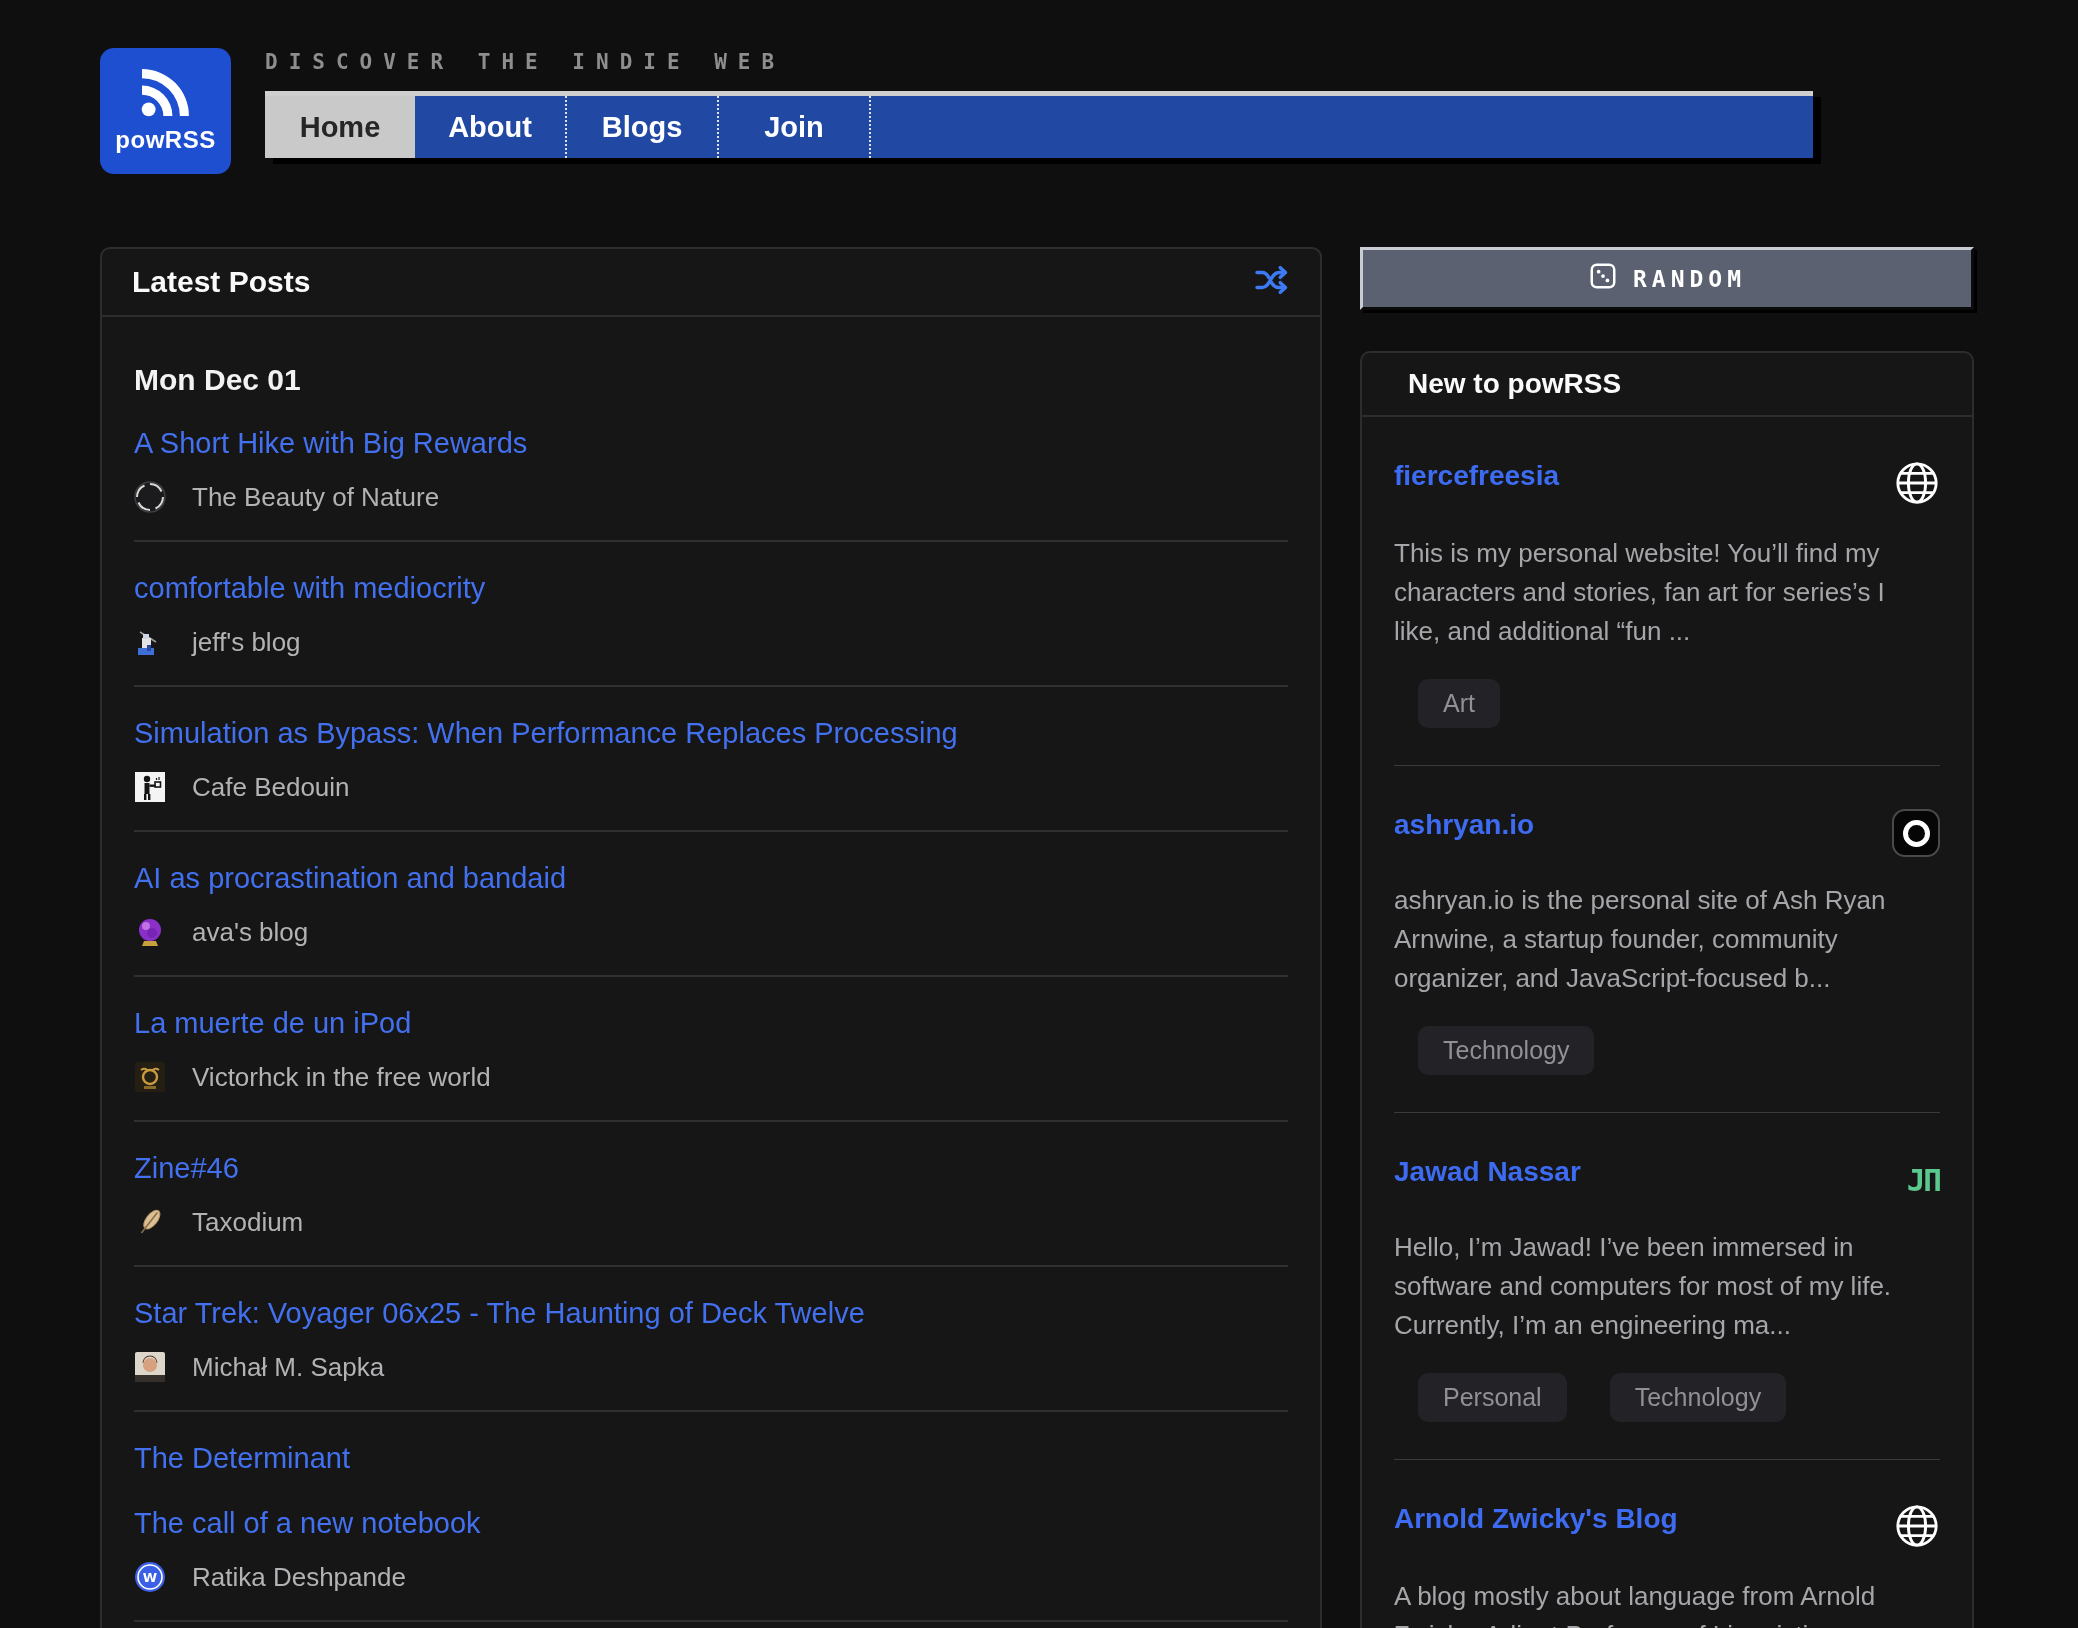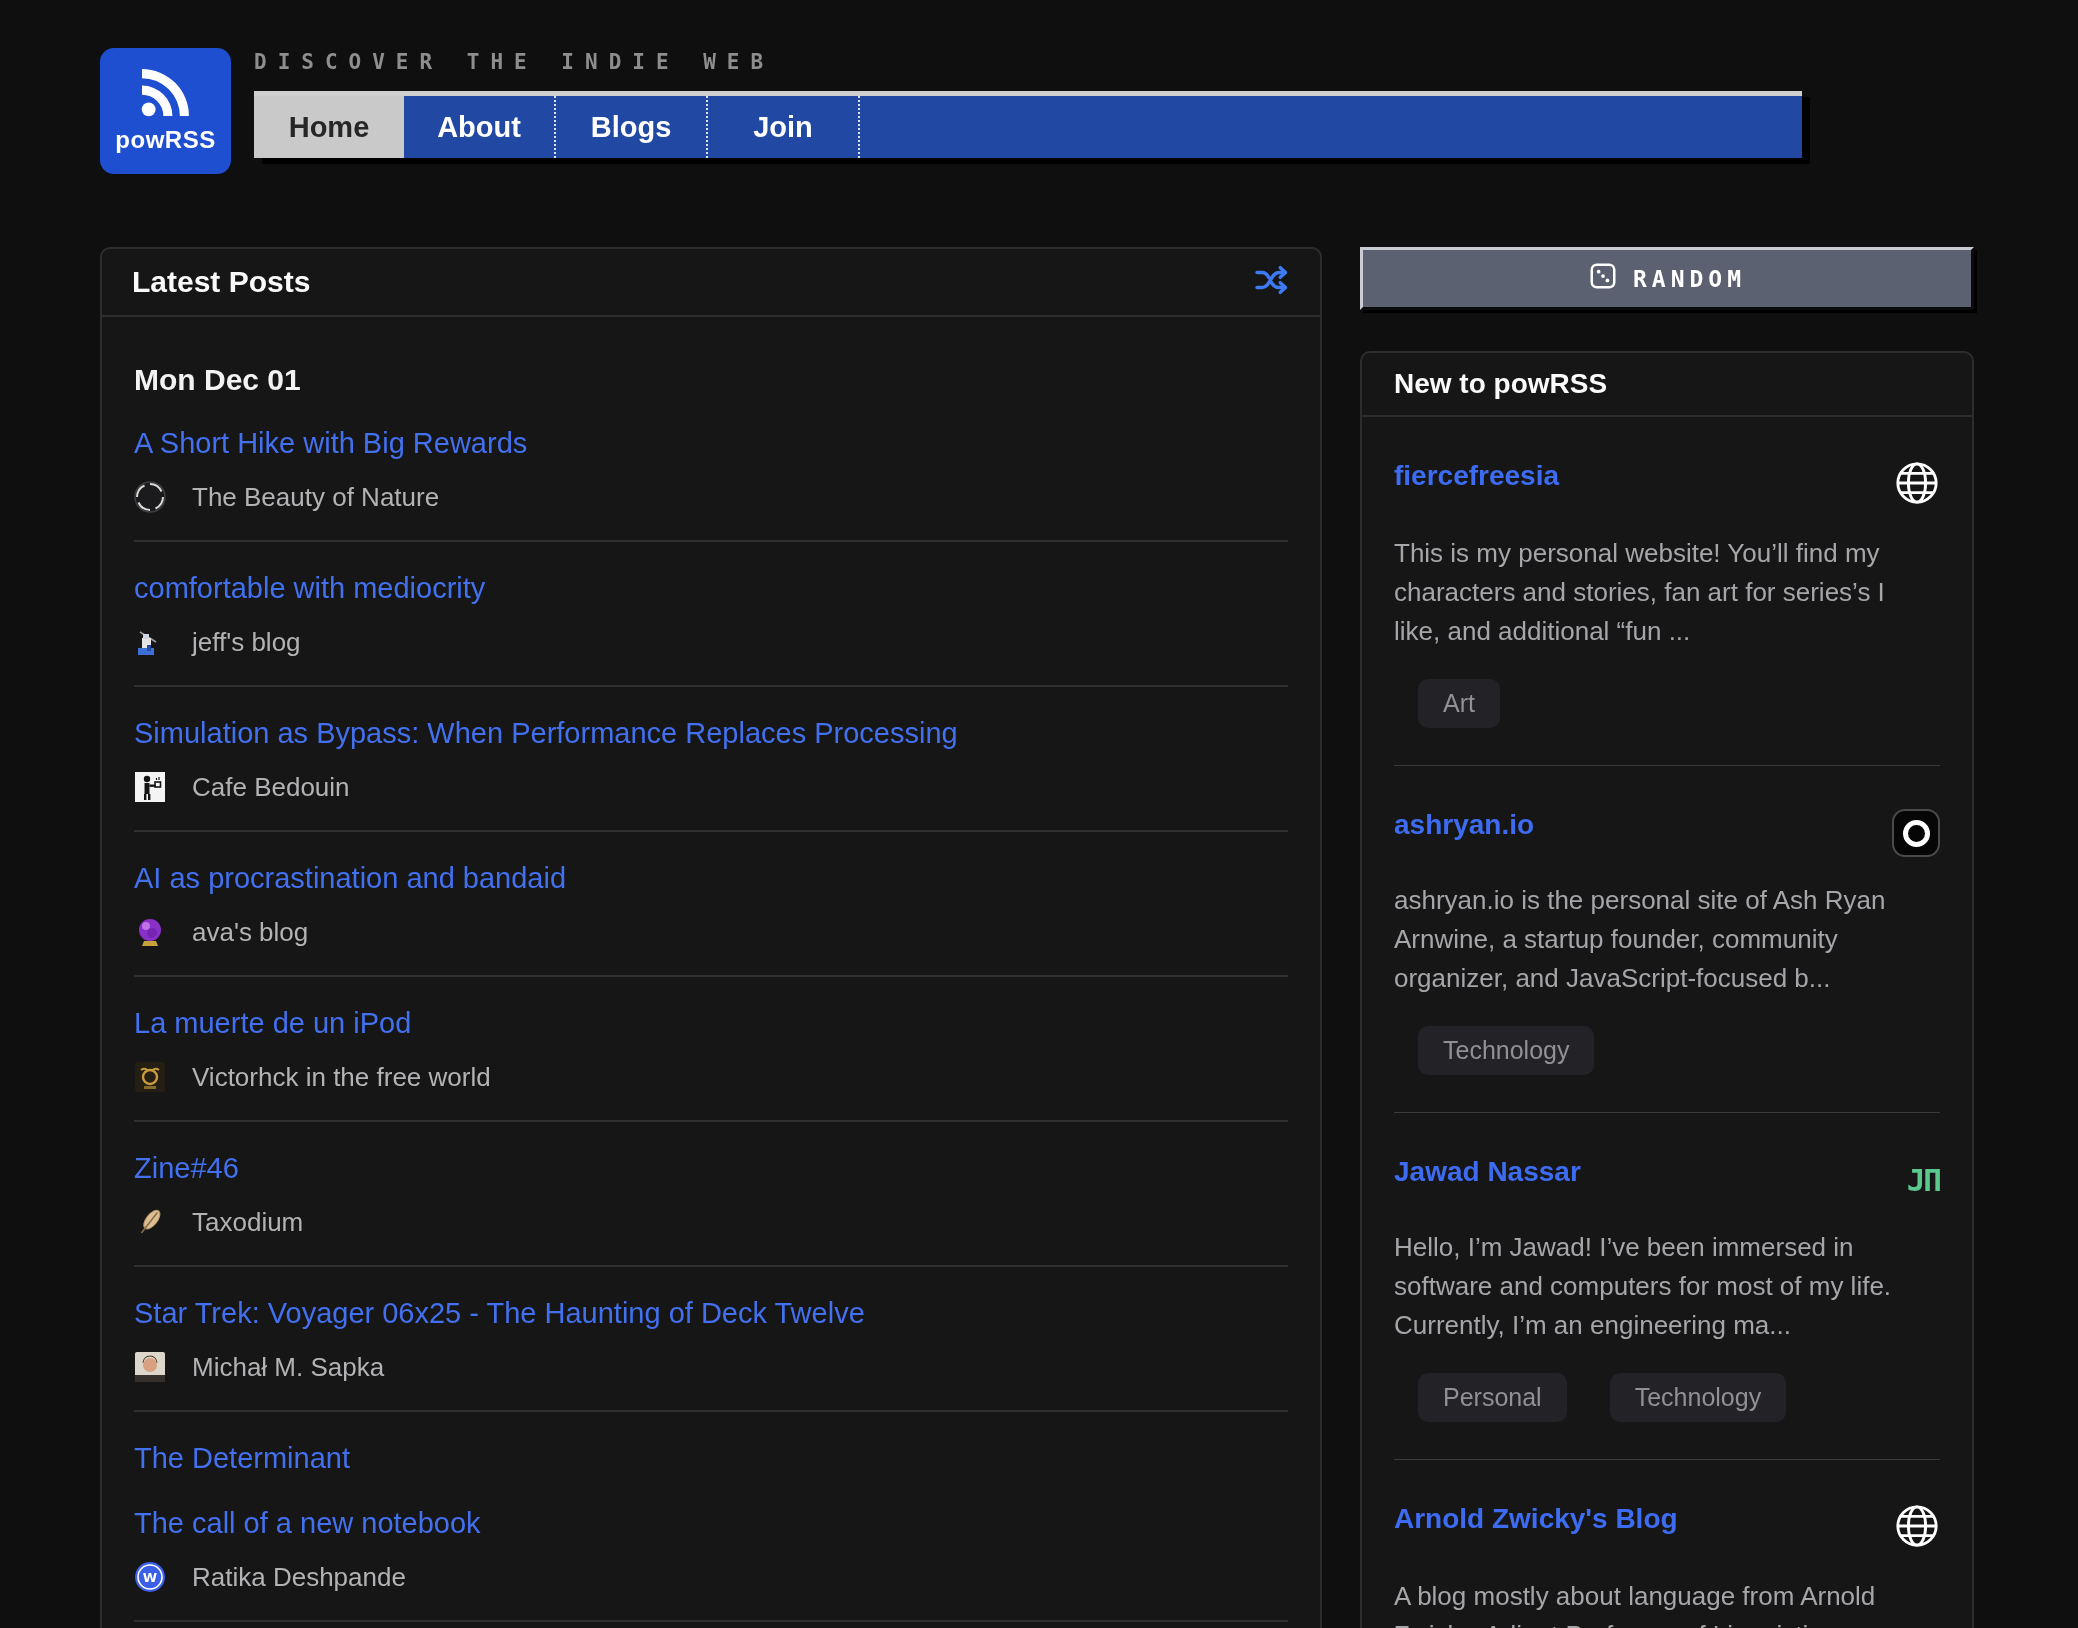--- a/index.html
+++ b/index.html
@@ -14,21 +14,21 @@
 
   
   .header { display:flex; align-items:flex-start; }
   .logo {
     width:131px; height:126px; background:#1e4fd1; border-radius:14px;
     display:flex; flex-direction:column; align-items:center; justify-content:flex-end;
     padding-bottom:20px; flex:none;
   }
   .logo svg { display:block; margin-bottom:2px; }
   .logo-text { color:#fff; font-size:24px; font-weight:bold; letter-spacing:.5px; }
-  .header-right { margin-left:23px; flex:1; }
+  .header-right { margin-left:34px; flex:1; }
   .tagline {
     font-family:"DejaVu Sans Mono", monospace;
     font-weight:bold; font-size:21px; letter-spacing:11px; color:#8e8e8e;
     margin-top:2px; white-space:nowrap;
   }
   .navbar {
     margin-top:17px; width:1548px;
     border-top:5px solid #cfcfcf;
     background:#2148a3; height:67px;
     display:flex; box-shadow:8px 6px 0 #000;
@@ -71,21 +71,21 @@
   .retro-btn {
     flex:1; height:63px; background:#5b6170;
     border-style:solid; border-width:3px;
     border-color:#c9ccd2 #0b0b0b #0b0b0b #c9ccd2;
     box-shadow:3px 3px 0 #000;
     color:#fff; font-family:"DejaVu Sans Mono", monospace; font-weight:bold;
     font-size:23px; letter-spacing:5px;
     display:flex; align-items:center; justify-content:center; gap:15px; cursor:pointer;
   }
   .side-panel { margin-top:41px; }
-  .side-head { padding:15px 32px; border-bottom:2px solid #2d2d2f; }
+  .side-head { padding:15px 46px; border-bottom:2px solid #2d2d2f; }
   .side-title { font-size:28px; font-weight:bold; color:#fafafa; }
   .side-body { padding:0 32px; }
   .entry { padding:43px 0 37px 0; border-bottom:1px solid #3a3a3c; }
   .entry:last-child { border-bottom:none; }
   .entry-top { display:flex; align-items:flex-start; justify-content:space-between; }
   .entry-name { font-size:28px; font-weight:bold; color:#3d6cf2; text-decoration:none; cursor:pointer; }
   .entry-desc { margin-top:24px; font-size:26px; line-height:39px; color:#a6a6aa; width:530px; }
   .chip-row { display:flex; gap:19px; margin-top:28px; }
   .chip {
     background:#232327; color:#919195; font-size:25px;

